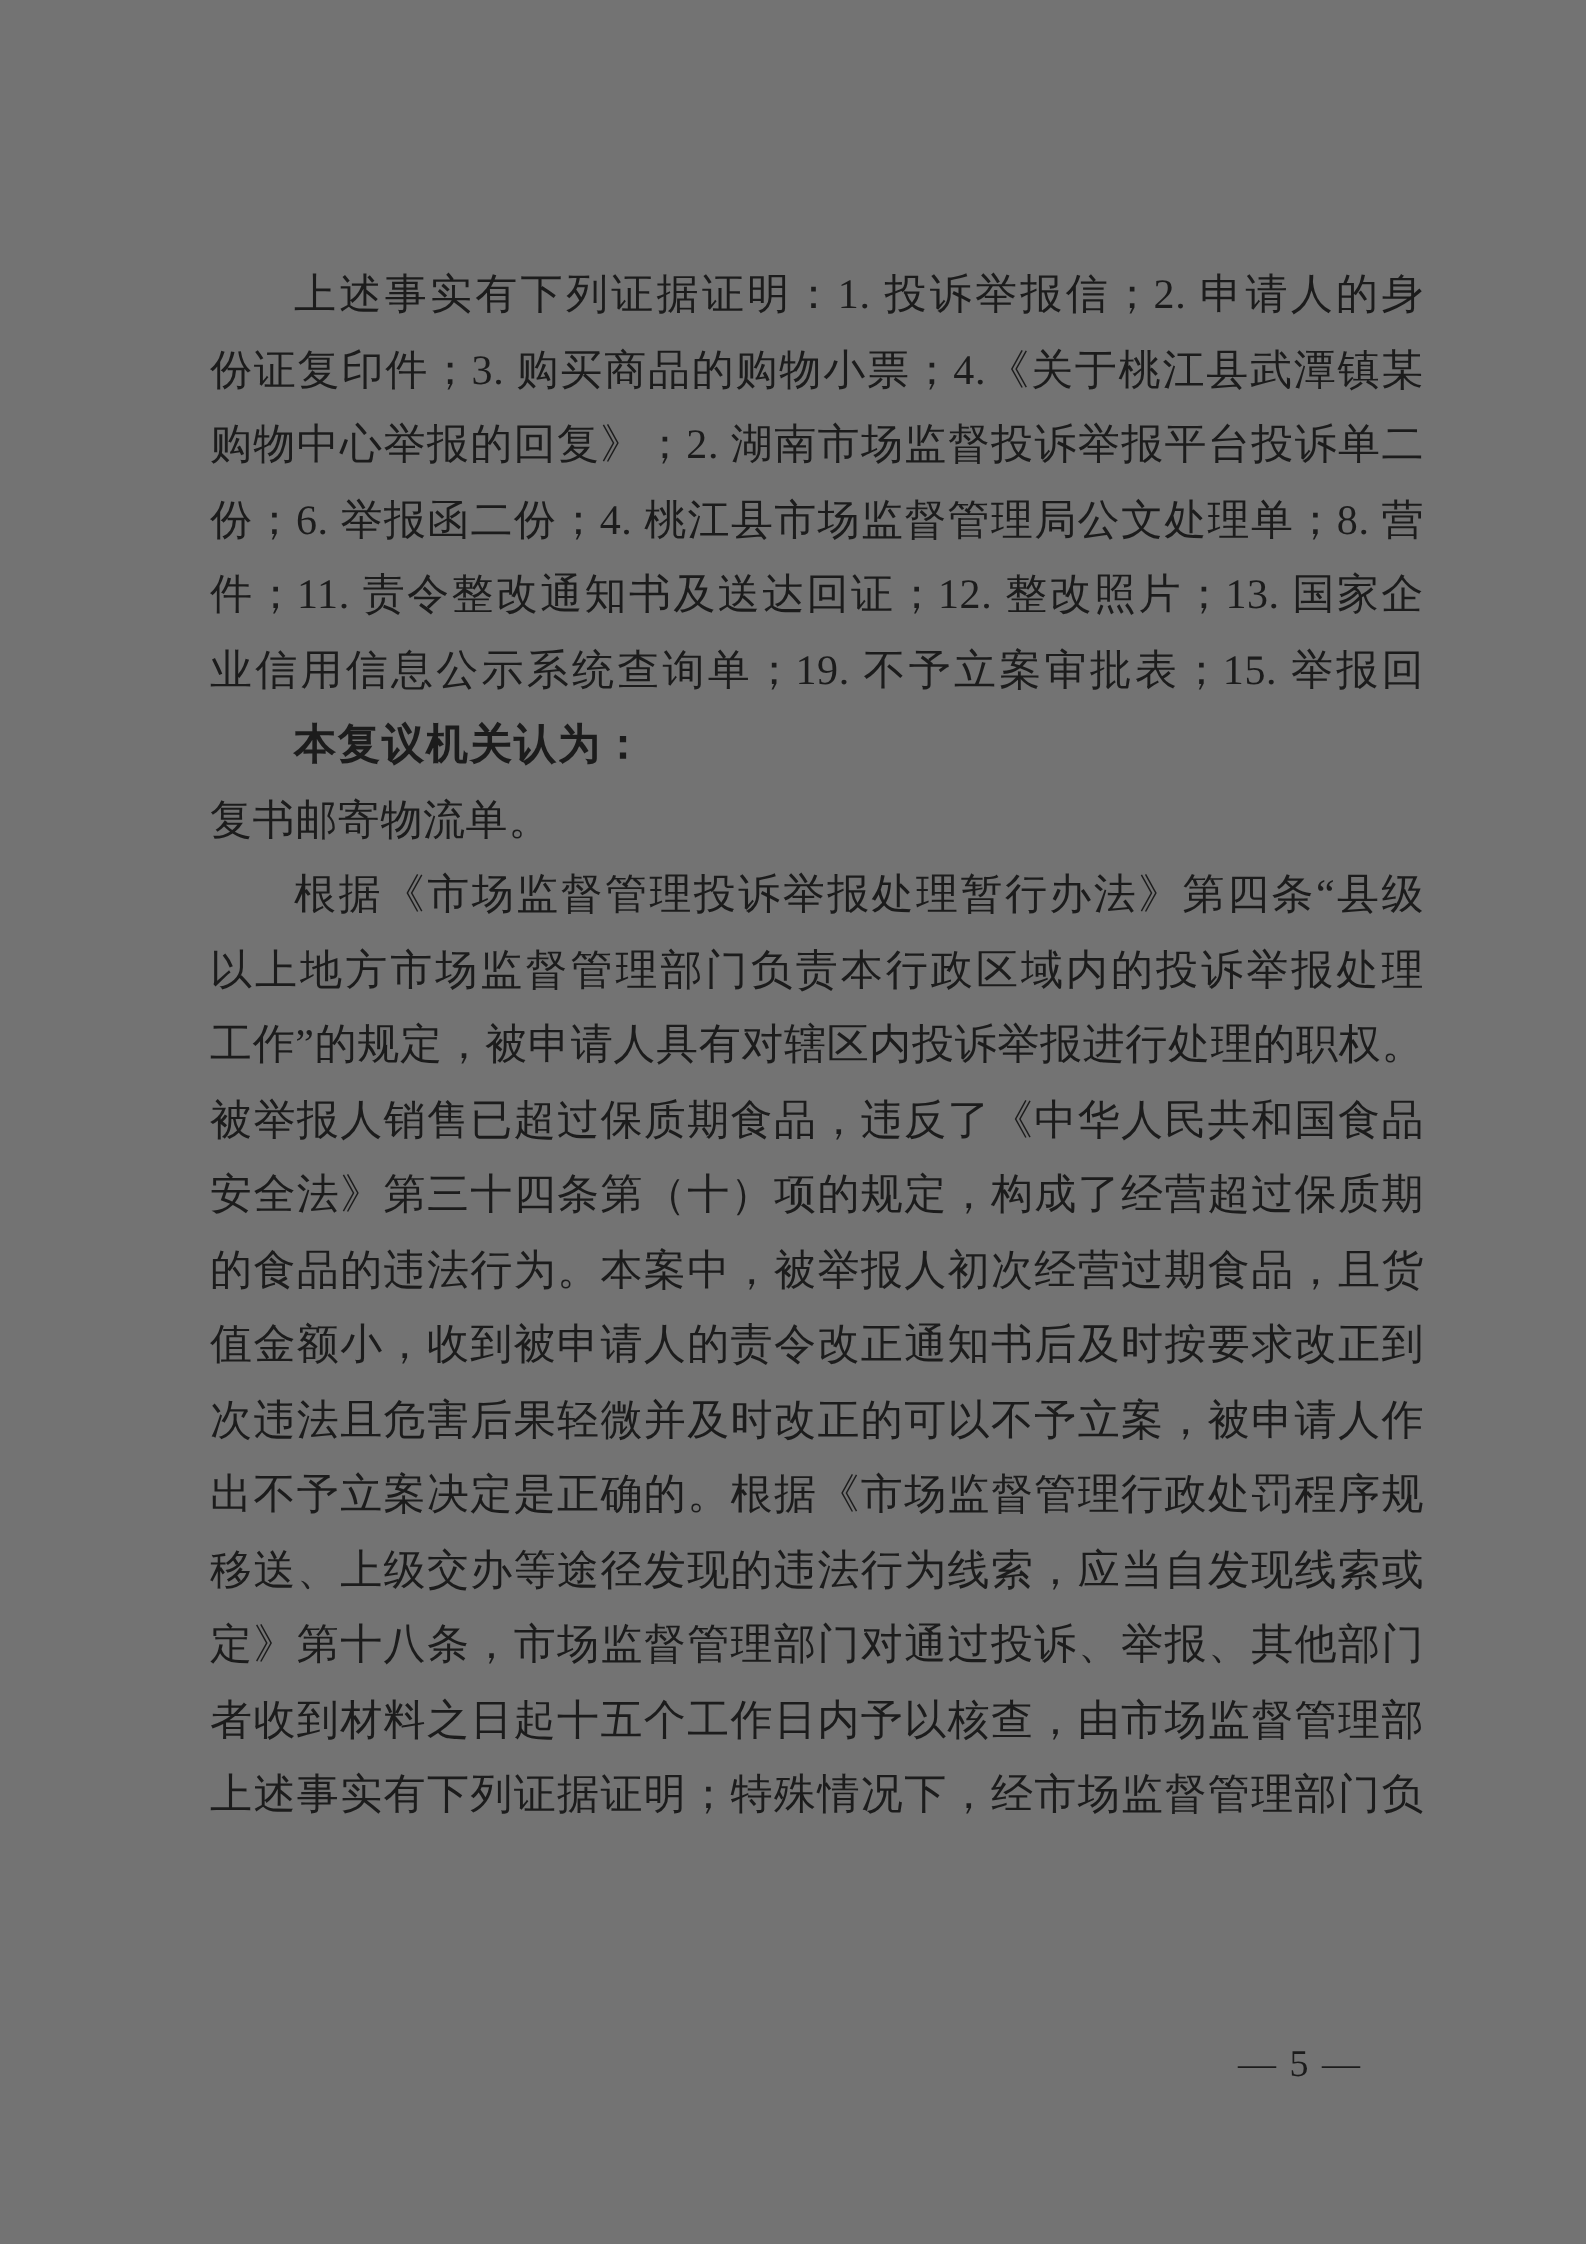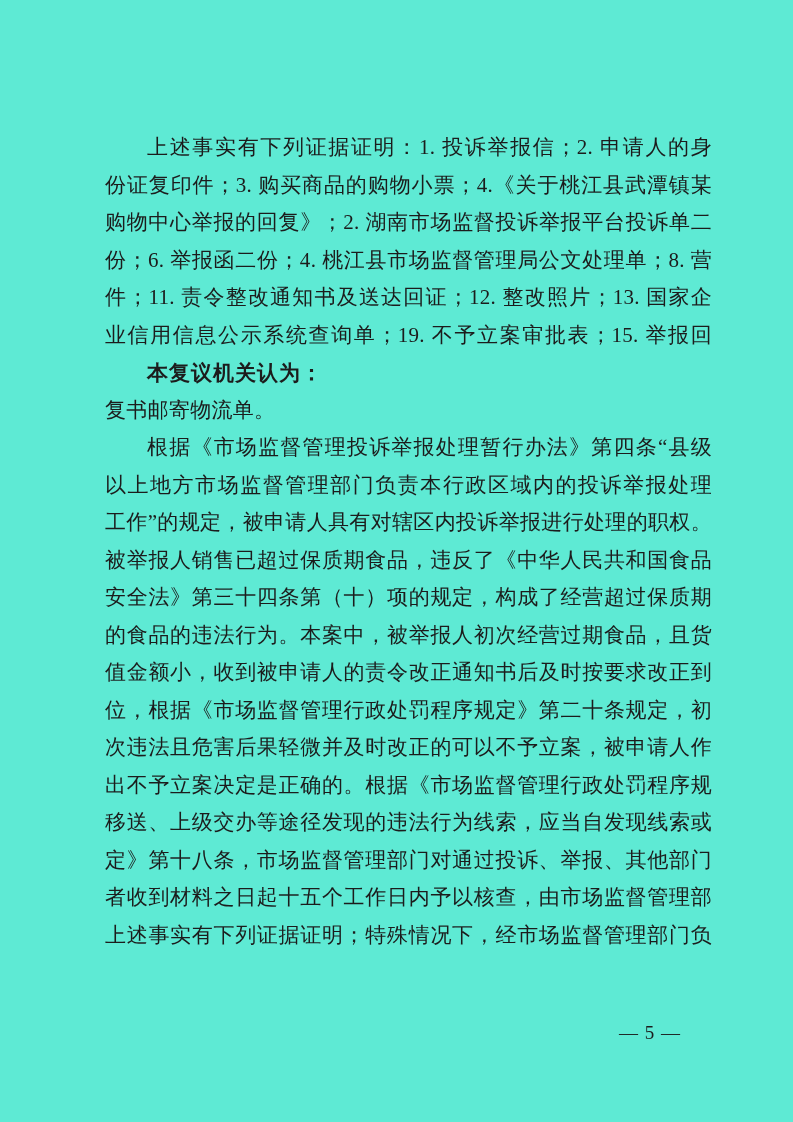--- a/index.html
+++ b/index.html
@@ -4,21 +4,21 @@
 <style>
   html, body {
     margin: 0;
     padding: 0;
     background: #ffffff;
   }
   .page {
     position: relative;
     width: 793px;
     height: 1122px;
-    background: #5eead4;
+    background: #737373;
     overflow: hidden;
     font-family: "Liberation Serif", "DejaVu Serif", serif;
     color: #1c1c1c;
   }
   .document-body {
     position: absolute;
     left: 105px;
     top: 129px;
     width: 607px;
   }
@@ -68,21 +68,20 @@
       <div class="line">业信用信息公示系统查询单；19. 不予立案审批表；15. 举报回</div>
       <div class="line indent bold no-flush">本复议机关认为：</div>
       <div class="line no-flush">复书邮寄物流单。</div>
       <div class="line indent">根据《市场监督管理投诉举报处理暂行办法》第四条“县级</div>
       <div class="line">以上地方市场监督管理部门负责本行政区域内的投诉举报处理</div>
       <div class="line">工作”的规定，被申请人具有对辖区内投诉举报进行处理的职权。</div>
       <div class="line">被举报人销售已超过保质期食品，违反了《中华人民共和国食品</div>
       <div class="line">安全法》第三十四条第（十）项的规定，构成了经营超过保质期</div>
       <div class="line">的食品的违法行为。本案中，被举报人初次经营过期食品，且货</div>
       <div class="line">值金额小，收到被申请人的责令改正通知书后及时按要求改正到</div>
-      <div class="line">位，根据《市场监督管理行政处罚程序规定》第二十条规定，初</div>
       <div class="line">次违法且危害后果轻微并及时改正的可以不予立案，被申请人作</div>
       <div class="line">出不予立案决定是正确的。根据《市场监督管理行政处罚程序规</div>
       <div class="line">移送、上级交办等途径发现的违法行为线索，应当自发现线索或</div>
       <div class="line">定》第十八条，市场监督管理部门对通过投诉、举报、其他部门</div>
       <div class="line">者收到材料之日起十五个工作日内予以核查，由市场监督管理部</div>
       <div class="line">上述事实有下列证据证明；特殊情况下，经市场监督管理部门负责</div>
     </div>
   <div class="page-footer">— 5 —</div>
 </div>
 

